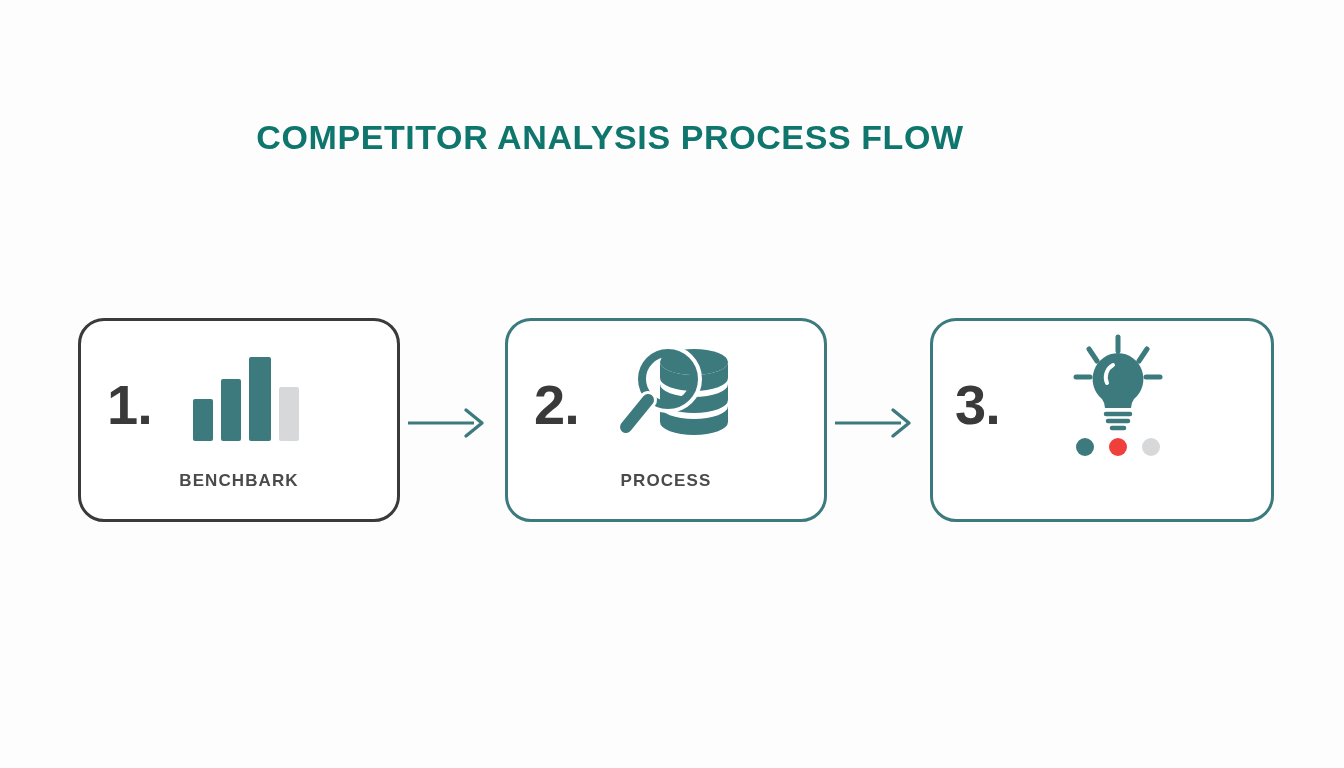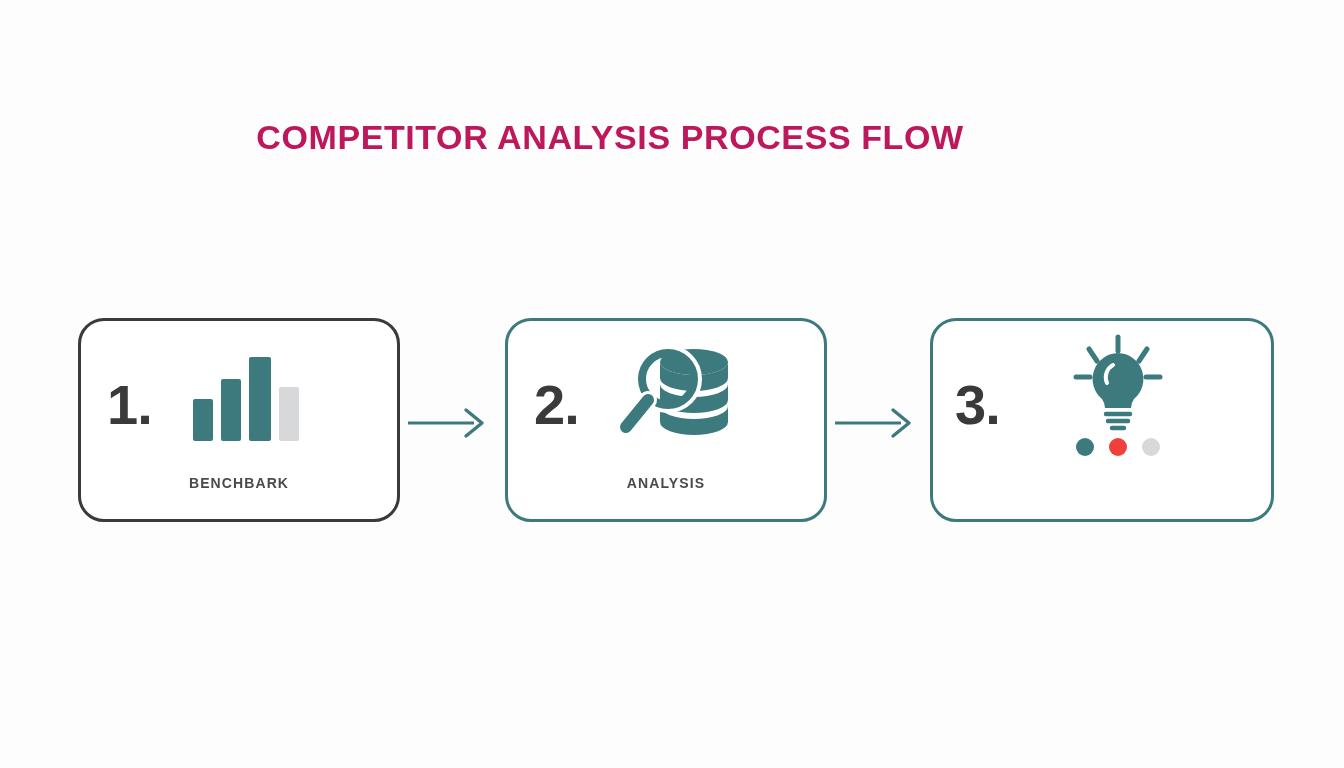--- a/index.html
+++ b/index.html
@@ -25,21 +25,21 @@
   
   .title {
     position: absolute;
     top: 118px;
     left: 0;
     width: 1220px;
     text-align: center;
     font-size: 34px;
     font-weight: bold;
     letter-spacing: 0.6px;
-    color: #be185d;
+    color: #0f766e;
     white-space: nowrap;
   }
 
   
   .flow-row {
     position: absolute;
     top: 318px;
     left: 78px;
     width: 1196px;
     height: 204px;
@@ -86,21 +86,21 @@
   .card-1 .card-icon { left: 104px; top: 26px; width: 140px; height: 100px; }
   .card-2 .card-icon { left: 100px; top: 18px; width: 150px; height: 112px; }
   .card-3 .card-icon { left: 110px; top: 14px; width: 150px; height: 120px; }
 
   .card-label {
     position: absolute;
     left: 0;
     right: 0;
     bottom: 28px;
     text-align: center;
-    font-size: 14px;
+    font-size: 17px;
     font-weight: bold;
     letter-spacing: 1.1px;
     color: #4a4a4a;
     white-space: nowrap;
   }
 
   
   .arrow {
     position: absolute;
     top: 88px;
@@ -162,21 +162,21 @@
             </g>
 
             <circle cx="60" cy="40" r="30" fill="none" stroke="#ffffff" stroke-width="8"></circle>
             <circle cx="60" cy="40" r="26" fill="none" stroke="#3d7a7e" stroke-width="8"></circle>
 
             <line x1="40" y1="61" x2="18" y2="88" stroke="#ffffff" stroke-width="18" stroke-linecap="round"></line>
             <line x1="40" y1="61" x2="18" y2="88" stroke="#3d7a7e" stroke-width="12" stroke-linecap="round"></line>
           </svg>
         </div>
 
-        <div class="card-label">ANALYSIS</div>
+        <div class="card-label">PROCESS</div>
       </div>
     </div>
 
     <div class="arrow arrow-2">
       <svg width="84" height="34" viewBox="0 0 84 34">
         <line x1="0" y1="17" x2="66" y2="17" stroke="#3d7a7e" stroke-width="3.2"></line>
         <polyline points="58,4 74,17 58,30" fill="none" stroke="#3d7a7e" stroke-width="3.4" stroke-linecap="round" stroke-linejoin="round"></polyline>
       </svg>
     </div>
 

